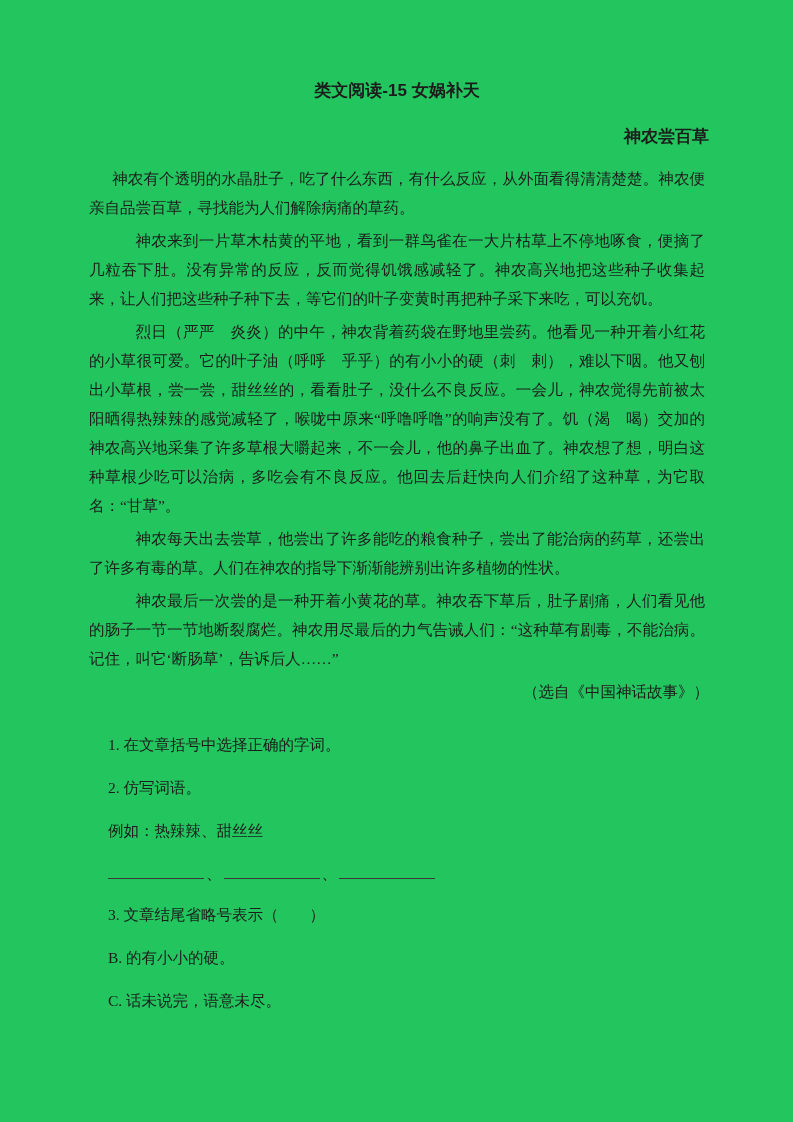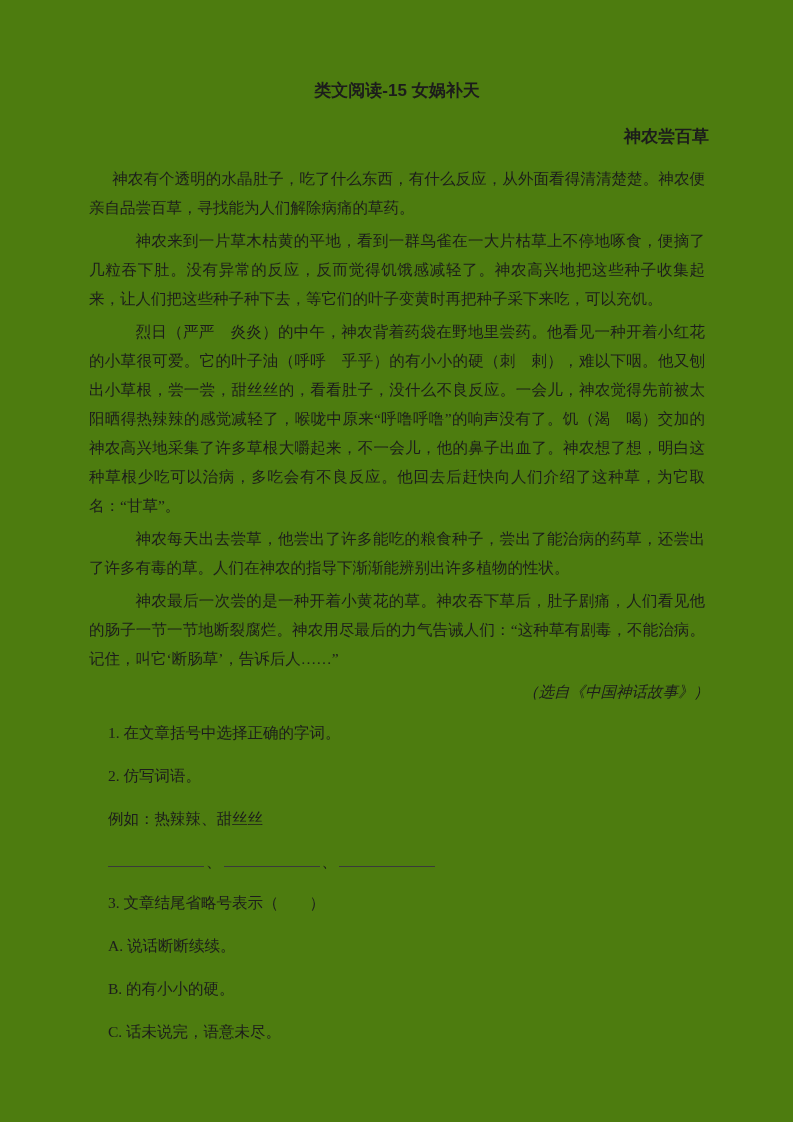--- a/index.html
+++ b/index.html
@@ -5,21 +5,21 @@
   html, body {
     margin: 0;
     padding: 0;
     background: #ffffff;
   }
   .page {
     position: relative;
     width: 793px;
     min-height: 1122px;
     box-sizing: border-box;
-    background: #4d7c0f;
+    background: #22c55e;
     padding: 80px 84px 40px 85px;
     font-family: "Liberation Serif", "DejaVu Serif", serif;
     color: #1c1c1c;
   }
   .title {
     text-align: center;
     font-family: "Liberation Sans", "DejaVu Sans", sans-serif;
     font-weight: bold;
     font-size: 17px;
     line-height: 22px;
@@ -41,24 +41,23 @@
     text-indent: 3em;
   }
   .passage p.para.first {
     text-indent: 1.5em;
   }
   .attribution {
     margin: 0;
     font-size: 15.5px;
     line-height: 29px;
     text-align: right;
-    font-style: italic;
   }
   .questions {
-    margin-top: 12px;
+    margin-top: 24px;
     padding-left: 23px;
     font-size: 15.5px;
   }
   .q-line {
     margin: 0 0 14px 0;
     line-height: 29px;
     text-align: left;
   }
   .blanks {
     margin-bottom: 12px;
@@ -99,20 +98,19 @@
     <p class="q-line">2. 仿写词语。</p>
 
     <p class="q-line">例如：热辣辣、甜丝丝</p>
 
     <p class="q-line blanks">
       <span class="blank"></span><span class="sep">、</span><span class="blank"></span><span class="sep">、</span><span class="blank"></span>
     </p>
 
     <p class="q-line">3. 文章结尾省略号表示（　　）</p>
 
-    <p class="q-line">A. 说话断断续续。</p>
 
     <p class="q-line">B. 的有小小的硬。</p>
 
     <p class="q-line">C. 话未说完，语意未尽。</p>
   </div>
 
 </div>
 
 </body></html>

